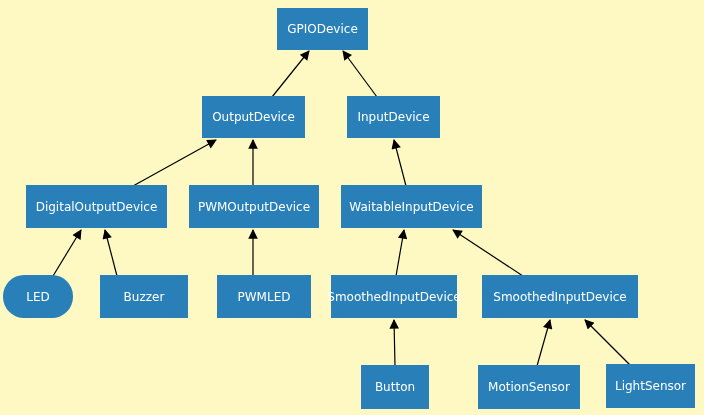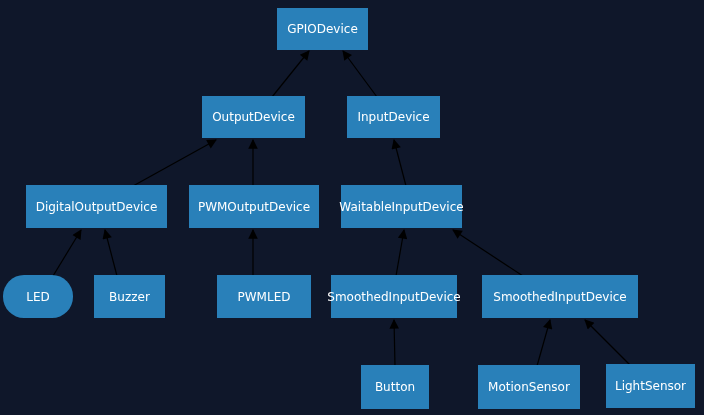--- a/index.html
+++ b/index.html
@@ -4,21 +4,21 @@
 <style>
   html, body {
     margin: 0;
     padding: 0;
     background: #ffffff;
   }
   .diagram {
     position: relative;
     width: 704px;
     height: 415px;
-    background: #0f172a;
+    background: #fef9c3;
     overflow: hidden;
     font-family: "DejaVu Sans", sans-serif;
   }
   .edges-layer {
     position: absolute;
     left: 0;
     top: 0;
     width: 704px;
     height: 415px;
   }
@@ -34,23 +34,23 @@
     white-space: nowrap;
     box-sizing: border-box;
     text-align: center;
   }
   
   .n-gpiodevice          { left:277px; top:8px;   width:91px;  height:42px; }
   .n-outputdevice        { left:202px; top:96px;  width:103px; height:42px; }
   .n-inputdevice         { left:347px; top:96px;  width:93px;  height:42px; }
   .n-digitaloutputdevice { left:26px;  top:185px; width:141px; height:43px; }
   .n-pwmoutputdevice     { left:189px; top:185px; width:130px; height:43px; }
-  .n-waitableinputdevice { left:341px; top:185px; width:121px; height:43px; }
+  .n-waitableinputdevice { left:341px; top:185px; width:141px; height:43px; }
   .n-led                 { left:3px;   top:275px; width:70px;  height:43px;border-radius:21px; }
-  .n-buzzer              { left:94px;  top:275px; width:71px;  height:43px; }
+  .n-buzzer              { left:100px;  top:275px; width:88px;  height:43px; }
   .n-pwmled              { left:217px; top:275px; width:94px;  height:43px; }
   .n-digitalinputdevice  { left:331px; top:275px; width:126px; height:43px; }
   .n-smoothedinputdevice { left:482px; top:275px; width:156px; height:43px; }
   .n-button              { left:361px; top:365px; width:68px;  height:44px; }
   .n-motionsensor        { left:478px; top:365px; width:102px; height:44px; }
   .n-lightsensor         { left:606px; top:364px; width:89px;  height:44px; }
 </style>
 </head>
 <body>
 

